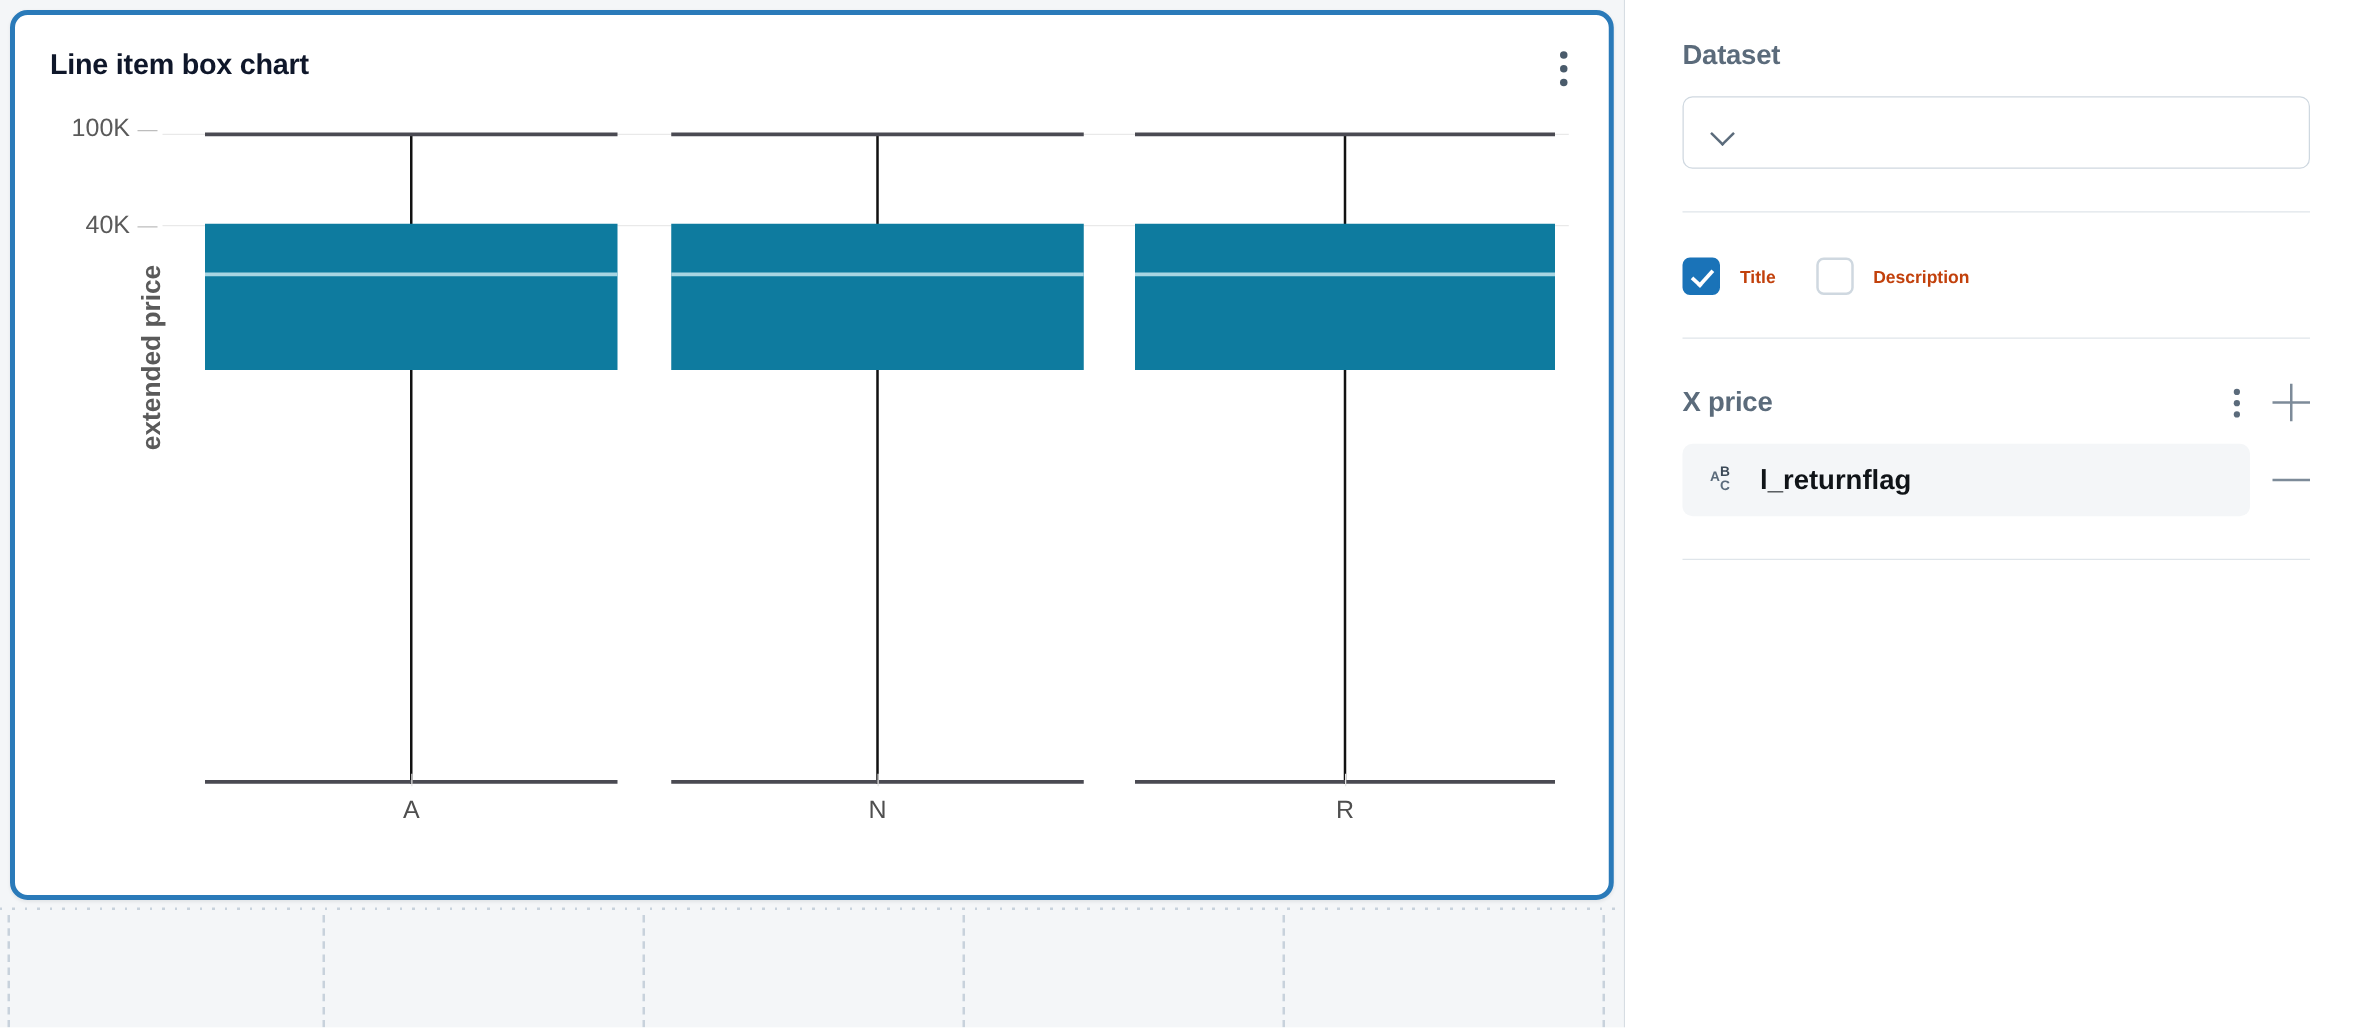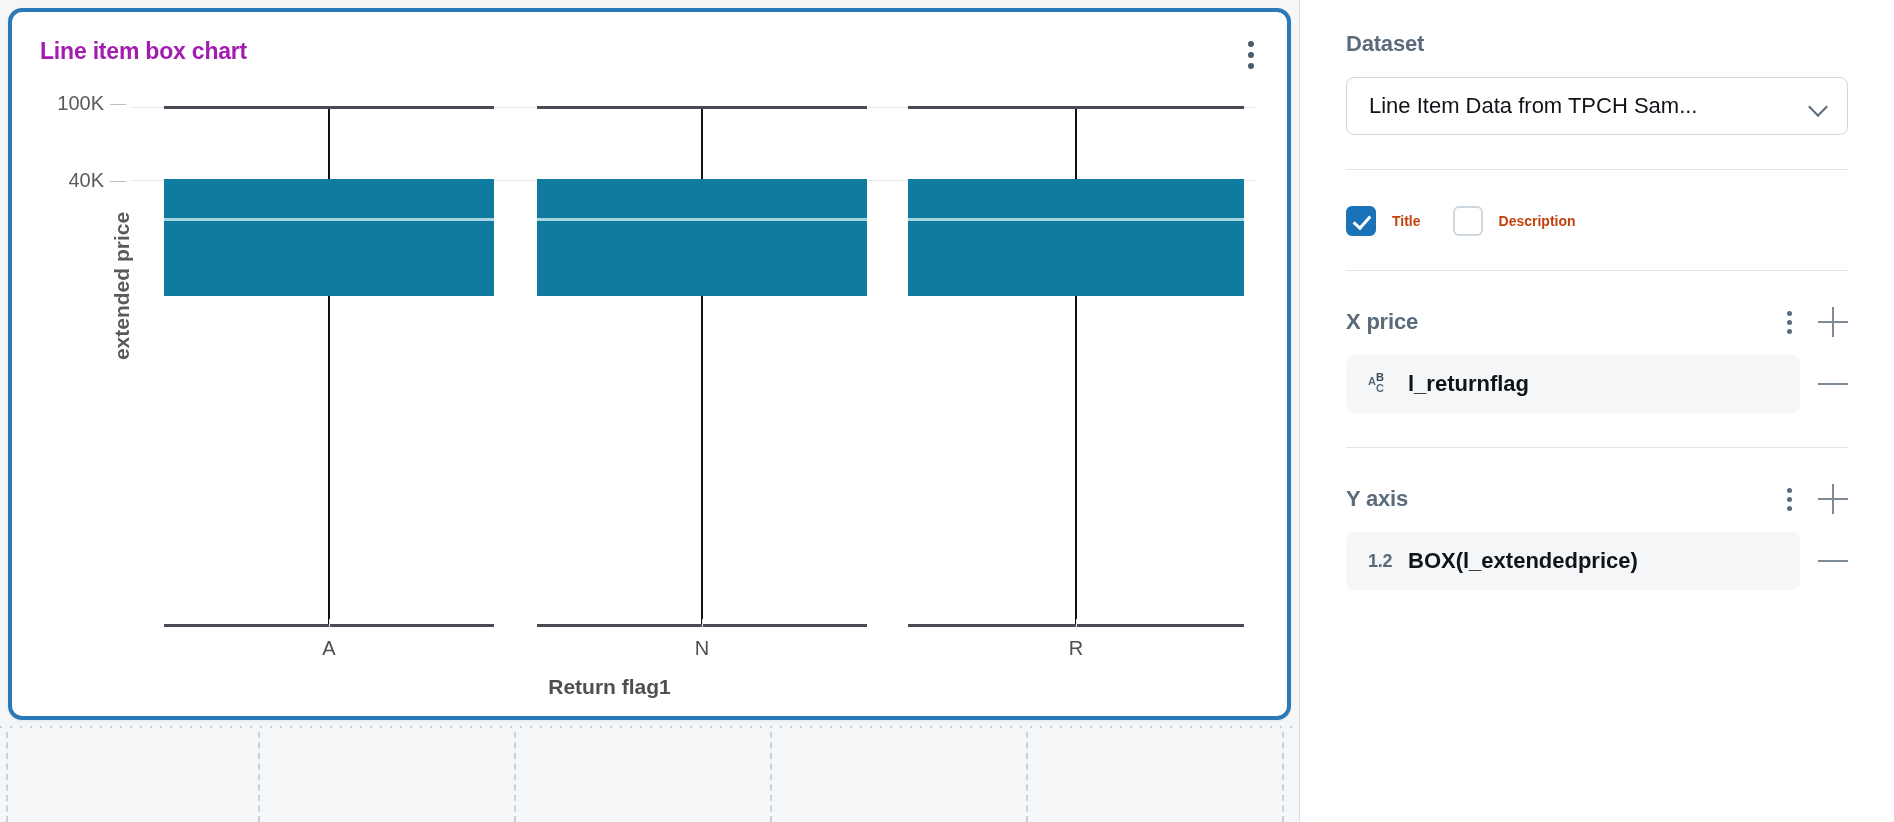--- a/index.html
+++ b/index.html
@@ -49,21 +49,21 @@
     background: #ffffff;
     border: 4px solid #2a7ab9;
     border-radius: 14px;
     box-shadow: 0 1px 3px rgba(16,24,40,.08);
     overflow: hidden;
   }
   .card-title {
     position: absolute;
     left: 28px; top: 26px;
     font-size: 23px; font-weight: bold;
-    color: #a21caf;
+    color: #0f172a;
     letter-spacing: -0.2px;
   }
   .kebab {
     position: absolute;
     right: 24px; top: 28px;
     width: 24px; height: 30px;
     display: flex; flex-direction: column;
     align-items: center; justify-content: center;
     gap: 5px;
     cursor: pointer;
@@ -317,35 +317,31 @@
         </div>
 
         <div class="xtick-mark" style="left:317px"></div>
         <div class="xtick-mark" style="left:690px"></div>
         <div class="xtick-mark" style="left:1064px"></div>
 
         <div class="xtick-label" style="left:317px">A</div>
         <div class="xtick-label" style="left:690px">N</div>
         <div class="xtick-label" style="left:1064px">R</div>
 
-        <div class="xlabel">
-          <span class="xlabel-inner">Return flag1</span>
-        </div>
       </div>
     </div>
   </div>
 
   <div class="panel">
 
     <div style="margin-top:30px">
       <div class="section-head">
         <span class="title">Dataset</span>
       </div>
       <div class="select">
-        <span class="value">Line Item Data from TPCH Sam...</span>
         <span class="chev"></span>
       </div>
     </div>
 
     <div class="divider"></div>
 
     <div class="sect">
 
       <div class="checkrow">
         <span class="cb checked"></span>
@@ -379,35 +375,15 @@
             </svg>
           </span>
           <span class="chip-label">l_returnflag</span>
         </span>
         <span class="minus-icon"></span>
       </div>
     </div>
 
     <div class="divider"></div>
 
-    <div class="sect">
-      <div class="section-head">
-        <span class="title">Y axis</span>
-        <span class="head-actions">
-          <span class="kebab-sm">
-              <span></span>
-              <span></span>
-              <span></span>
-            </span>
-          <span class="plus-icon"></span>
-        </span>
-      </div>
-      <div class="field-row">
-        <span class="chip">
-          <span class="type-icon num">1.2</span>
-          <span class="chip-label">BOX(l_extendedprice)</span>
-        </span>
-        <span class="minus-icon"></span>
-      </div>
-    </div>
 
   </div>
 </div>
 
 </body></html>

